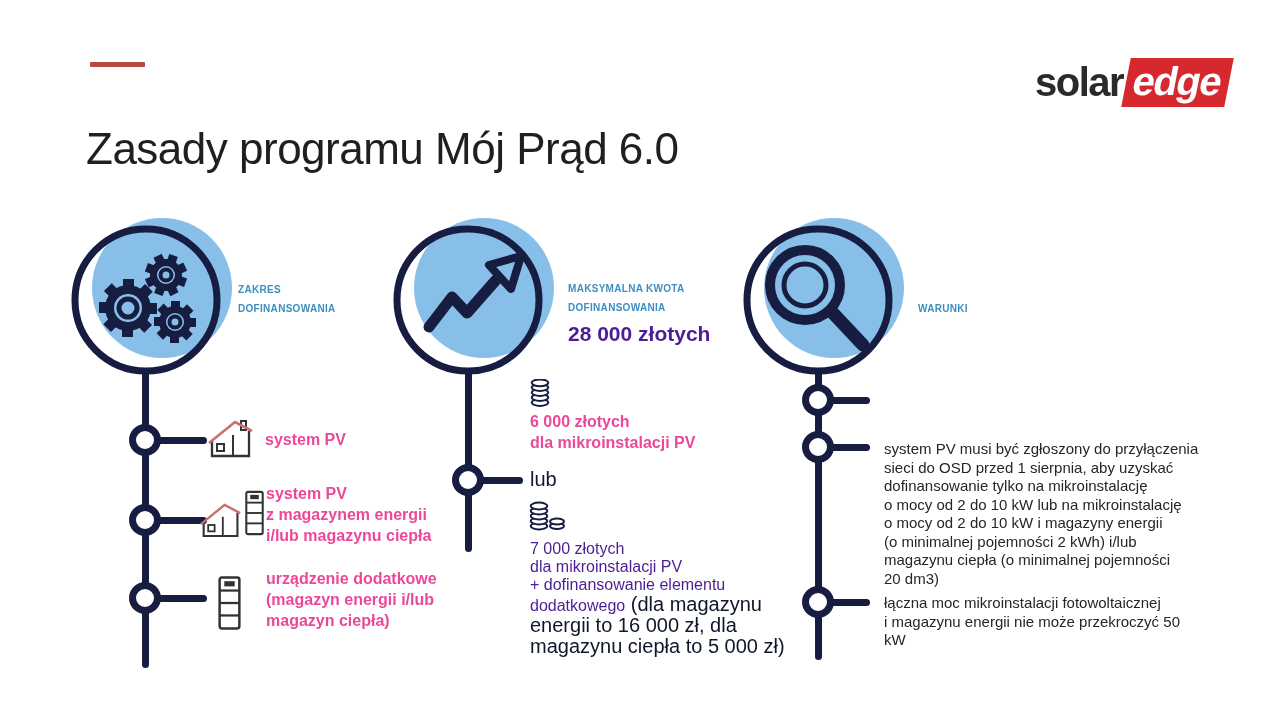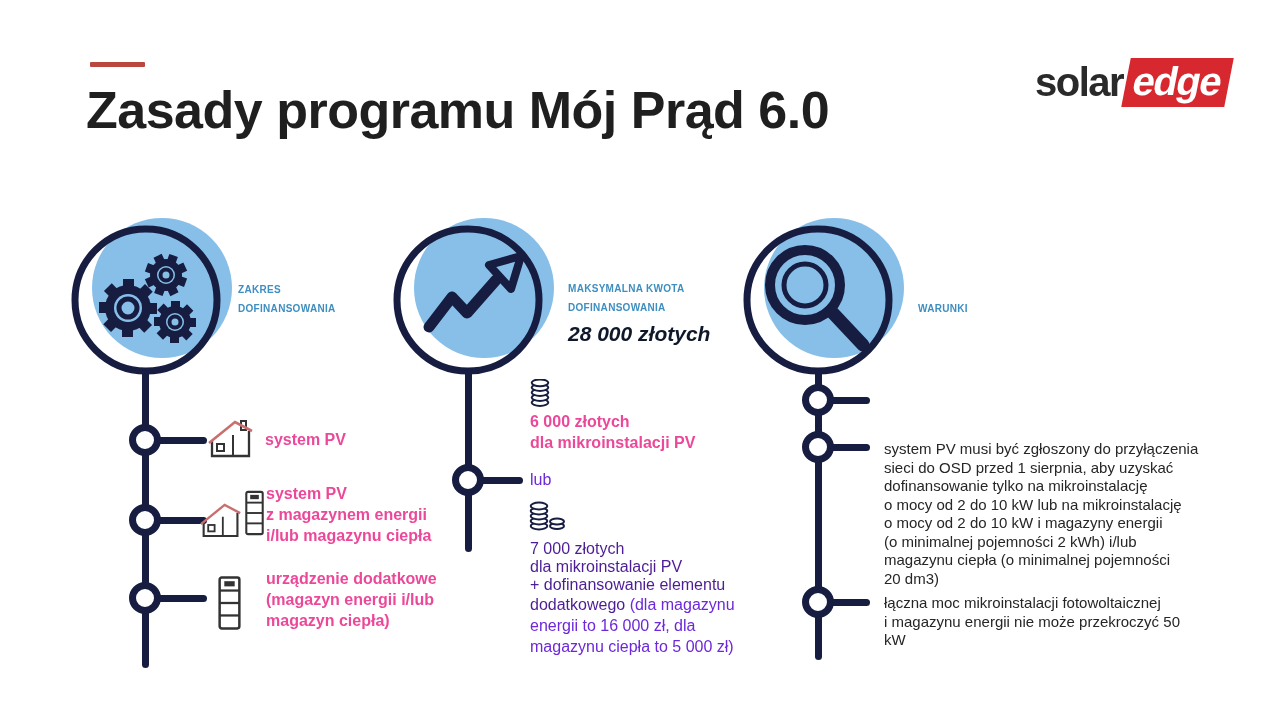--- a/index.html
+++ b/index.html
@@ -2,37 +2,37 @@
 <html><head>
 <meta charset="utf-8">
 <style>
   html,body { margin:0; padding:0; background:#ffffff; }
   body { width:1280px; height:720px; font-family:"Liberation Sans","DejaVu Sans",sans-serif; overflow:hidden; }
   .slide { position:relative; width:1280px; height:720px; background:#fff; }
   .abs { position:absolute; }
   .pre { white-space:pre-line; }
 
   .accent-bar { width:55px; height:5px; background:#b9473f; border-radius:1px; }
-  .title { font-size:52px; font-weight:700; color:#1f1f1f; letter-spacing:-0.5px; }
+  .title { font-size:44px; font-weight:400; color:#1f1f1f; letter-spacing:-0.5px;margin-top:44px; }
   .subtitle { font-size:27px; font-weight:400; color:#4897c8; }
 
   .logo { display:flex; align-items:center; }
   .logo-solar { font-size:40px; font-weight:bold; color:#2a2a2a; letter-spacing:-1.5px; }
   .logo-edge-box { background:#d7282f; transform:skewX(-11deg); margin-left:3px; padding:1px 9px 3px 7px; }
   .logo-edge { font-size:40px; font-weight:bold; color:#ffffff; letter-spacing:-1.5px; display:inline-block; }
 
   .col-heading { font-size:10px; font-weight:bold; color:#3e8ec0; letter-spacing:0.3px; line-height:19px; }
-  .col-amount { font-size:21px; font-weight:bold; color:#0f172a;font-style:italic; }
+  .col-amount { font-size:21px; font-weight:bold; color:#4c1d95; }
 
   .vline { position:absolute; width:7px; background:#161d41; border-radius:4px; }
   .hline { position:absolute; height:7px; background:#161d41; border-radius:4px; }
   .node  { position:absolute; width:18px; height:18px; background:#fff; border:7px solid #161d41; border-radius:50%; }
 
   .item-bold { font-size:16px; font-weight:bold; color:#ec4899; line-height:21px; }
-  .item-reg  { font-size:16px; font-weight:400; color:#6d28d9; line-height:21px; }
+  .item-reg  { font-size:20px; font-weight:400; color:#0f172a; line-height:21px; }
   .cond-text { font-size:15px; font-weight:400; color:#262626; line-height:18.5px; }
   .mixed b { font-weight:normal; color:#4c1d95; }
 </style>
 </head>
 <body>
 
 <div class="slide">
 
   <div class="abs accent-bar" style="left:90px; top:62px;"></div>
   <div class="abs title" style="left:86px; top:80px;">Zasady programu Mój Prąd 6.0</div>

